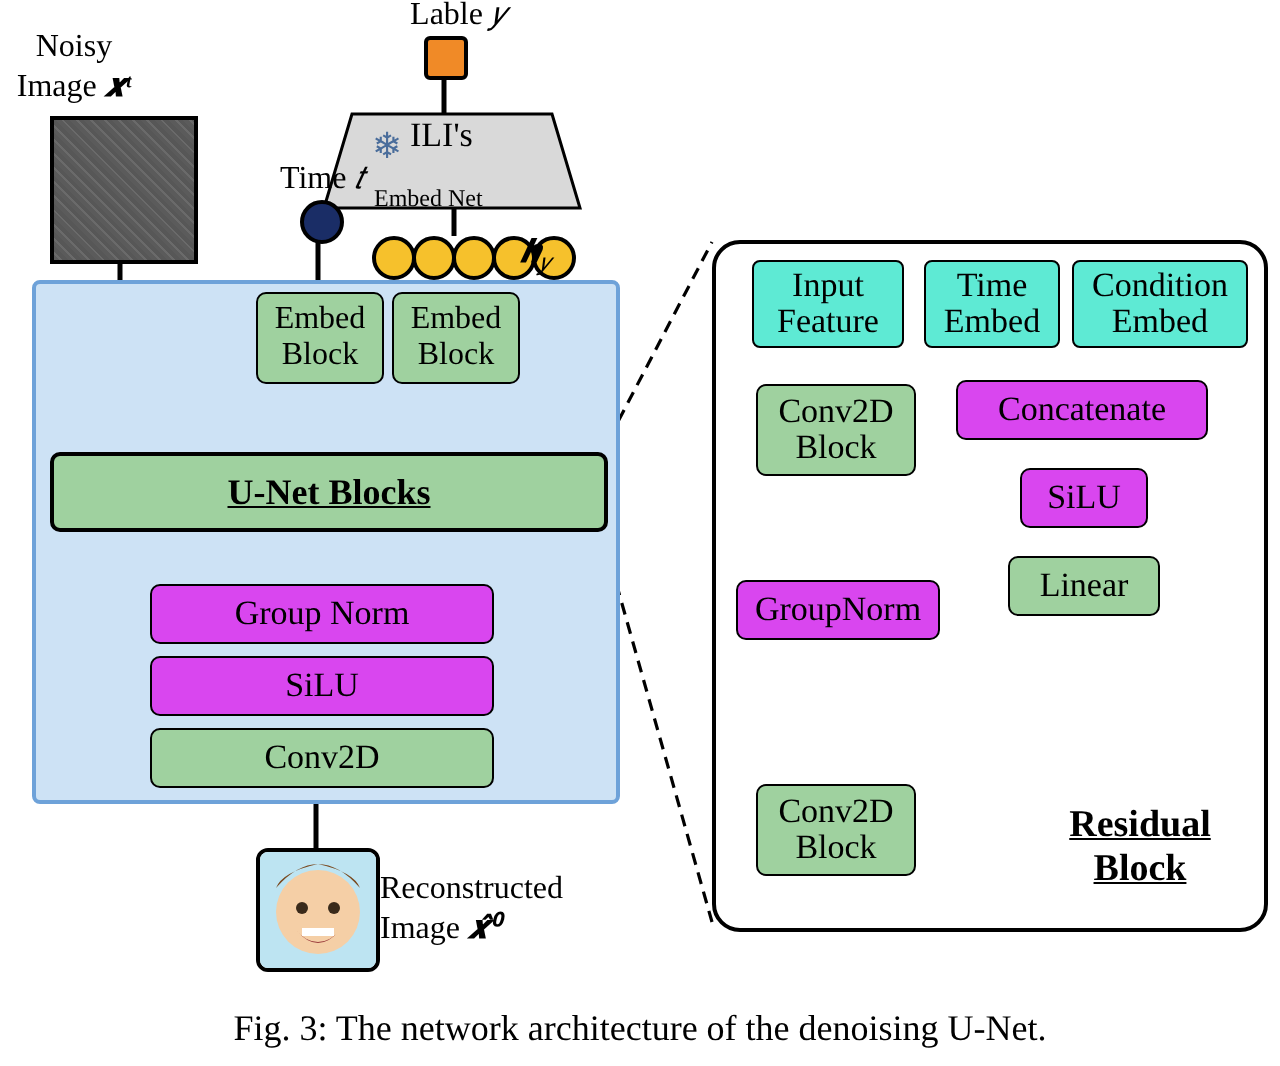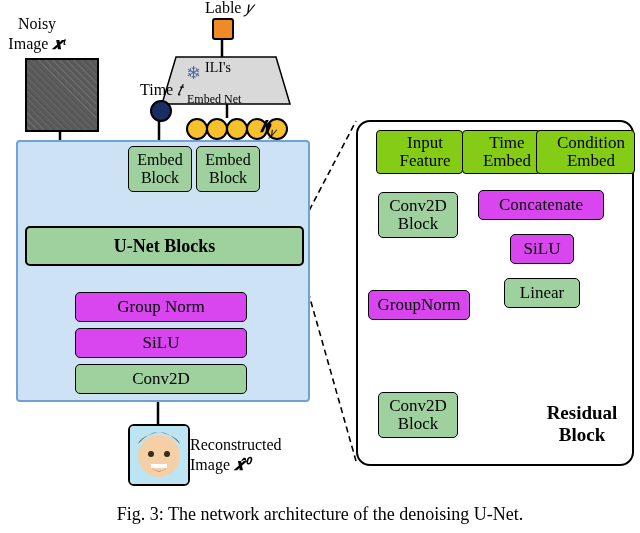--- a/index.html
+++ b/index.html
@@ -3,23 +3,23 @@
 <meta charset="utf-8">
 <style>
   html,body{margin:0;padding:0;background:#fff;font-family:"Times New Roman",Times,serif;}
   #page{position:relative;width:640px;height:533px;background:#fff;}
   .abs{position:absolute;}
   .lbl{font-size:18px;line-height:20px;text-align:center;}
   .small{font-size:16px;}
   .blk{border:1.3px solid #000;border-radius:5px;text-align:center;display:flex;align-items:center;justify-content:center;}
   .green{background:#9fd19f;}
   .paleblue{background:#d946ef;}
-  .hdr{background:#84cc16;border:1.3px solid #000;border-radius:4px;text-align:center;font-size:17px;display:flex;align-items:center;justify-content:center;line-height:18px;padding-left:11px;}
+  .hdr{background:#5eead4;border:1.3px solid #000;border-radius:4px;text-align:center;font-size:17px;display:flex;align-items:center;justify-content:center;line-height:18px;}
   .rblock{border:1.3px solid #000;border-radius:5px;text-align:center;font-size:17px;display:flex;align-items:center;justify-content:center;line-height:18px;}
-  .bold{font-weight:bold;}
+  .bold{font-weight:bold;text-decoration:underline;}
   .highlight{background:#cde2f5;border:2px solid #6ea2d9;border-radius:4px;}
   svg{position:absolute;left:0;top:0;pointer-events:none;}
   .noisesq{width:70px;height:70px;background:#555;background-image:repeating-linear-gradient(45deg,#5b5b5b 0 2px,#6a6a6a 2px 3px,#575757 3px 5px);border:2px solid #000;}
   .orange-sq{width:18px;height:18px;background:#f08a27;border:2px solid #000;border-radius:3px;}
   .navy-dot{width:18px;height:18px;background:#1a2d66;border:2px solid #000;border-radius:50%;}
   .yellow-dots{display:flex;gap:0;}
   .yellow-dots .d{width:18px;height:18px;border:2px solid #000;border-radius:50%;background:#f6c12c;margin-left:-2px;}
   .yellow-dots .d:first-child{margin-left:0;}
   .snow{font-size:18px;color:#4a6d9b;}
   .caption{font-size:18px;text-align:center;width:640px;}
@@ -93,21 +93,21 @@
 </div>
 <div class="abs navy-dot" style="left:150px;top:100px;"></div>
 
 <div class="abs lbl small" style="left:184px;top:-2px;width:90px;">
   <span>Lable</span>
   <span style="font-style:italic;">𝑦</span>
 </div>
 <div class="abs orange-sq" style="left:212px;top:18px;"></div>
 
 <div class="abs" style="left:186px;top:62px;font-size:16px;"><span class="snow">❄</span></div>
-<div class="abs" style="left:205px;top:59px;font-size:14px;line-height:18px;">
+<div class="abs" style="left:205px;top:59px;font-size:17px;line-height:18px;">
   <span>ILI's</span>
 </div>
 <div class="abs" style="left:187px;top:90px;font-size:12px;line-height:18px;">
   <span>Embed Net</span>
 </div>
 
 <div class="abs yellow-dots" style="left:186px;top:118px;">
   <span class="d"></span>
       <span class="d"></span>
       <span class="d"></span>
@@ -189,21 +189,21 @@
 </div>
 
 <div class="abs rblock paleblue" style="left:510px;top:234px;width:62px;height:28px;">
   <span>SiLU</span>
 </div>
 
 <div class="abs rblock green" style="left:504px;top:278px;width:74px;height:28px;">
   <span>Linear</span>
 </div>
 
-<div class="abs bold" style="left:532px;top:402px;font-size:19px;line-height:22px;text-align:center;width:100px;">
+<div class="abs bold" style="left:520px;top:402px;font-size:19px;line-height:22px;text-align:center;width:100px;">
   <span>Residual</span><br>
   <span>Block</span>
 </div>
 
 <div class="abs caption" style="left:0;top:504px;">
   <span>Fig. 3: The network architecture of the denoising U-Net.</span>
 </div>
 
 </div>
 

